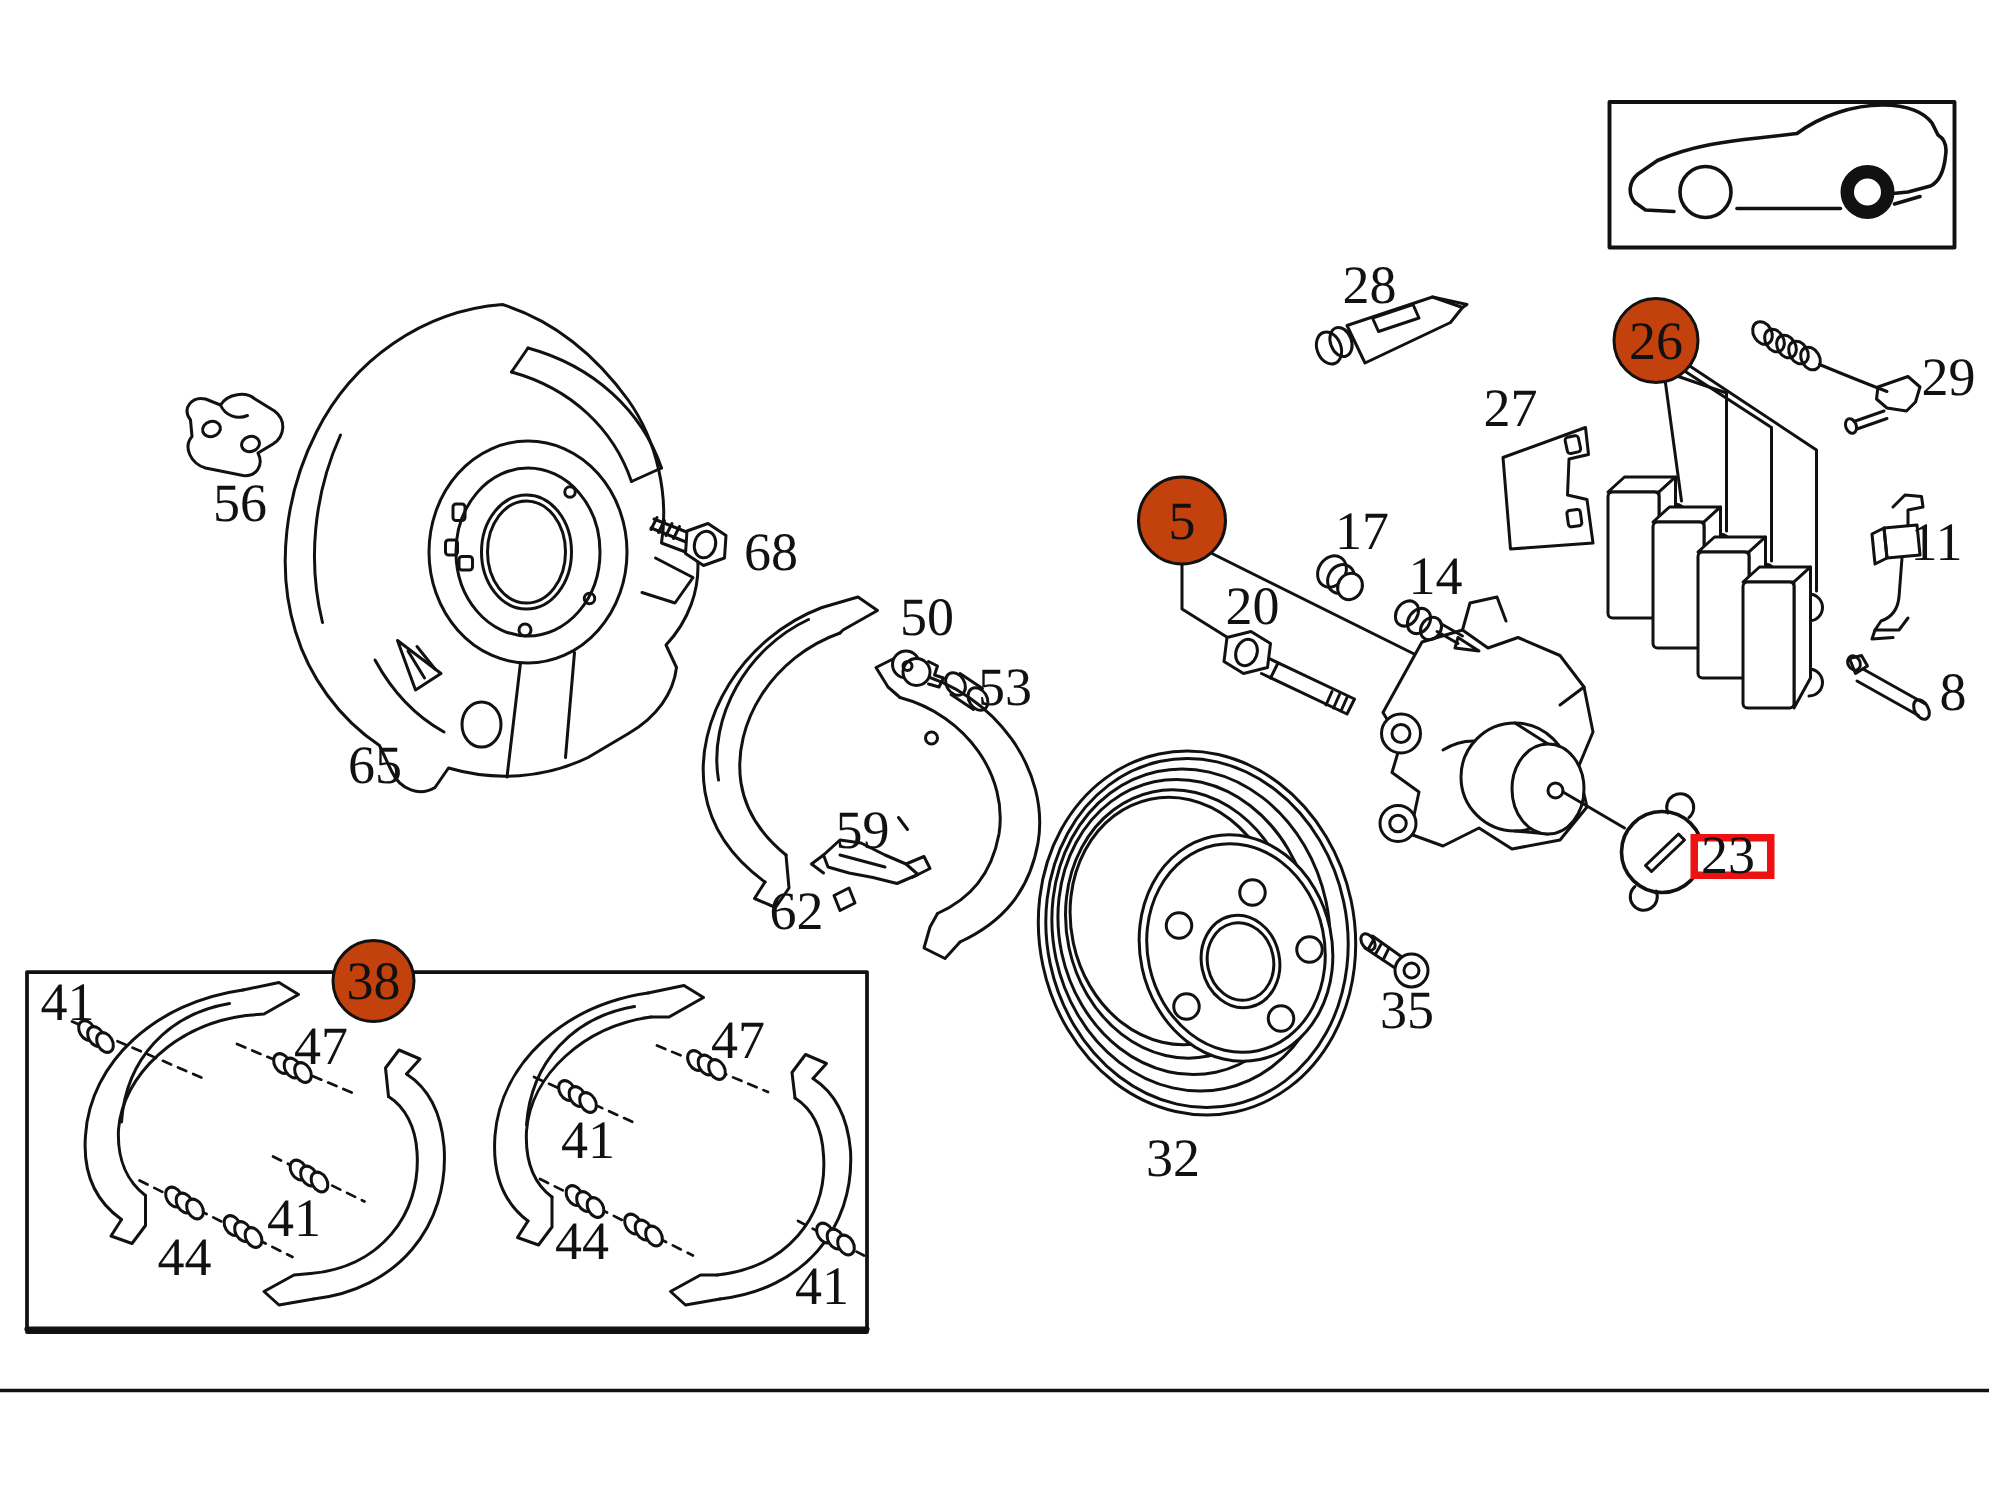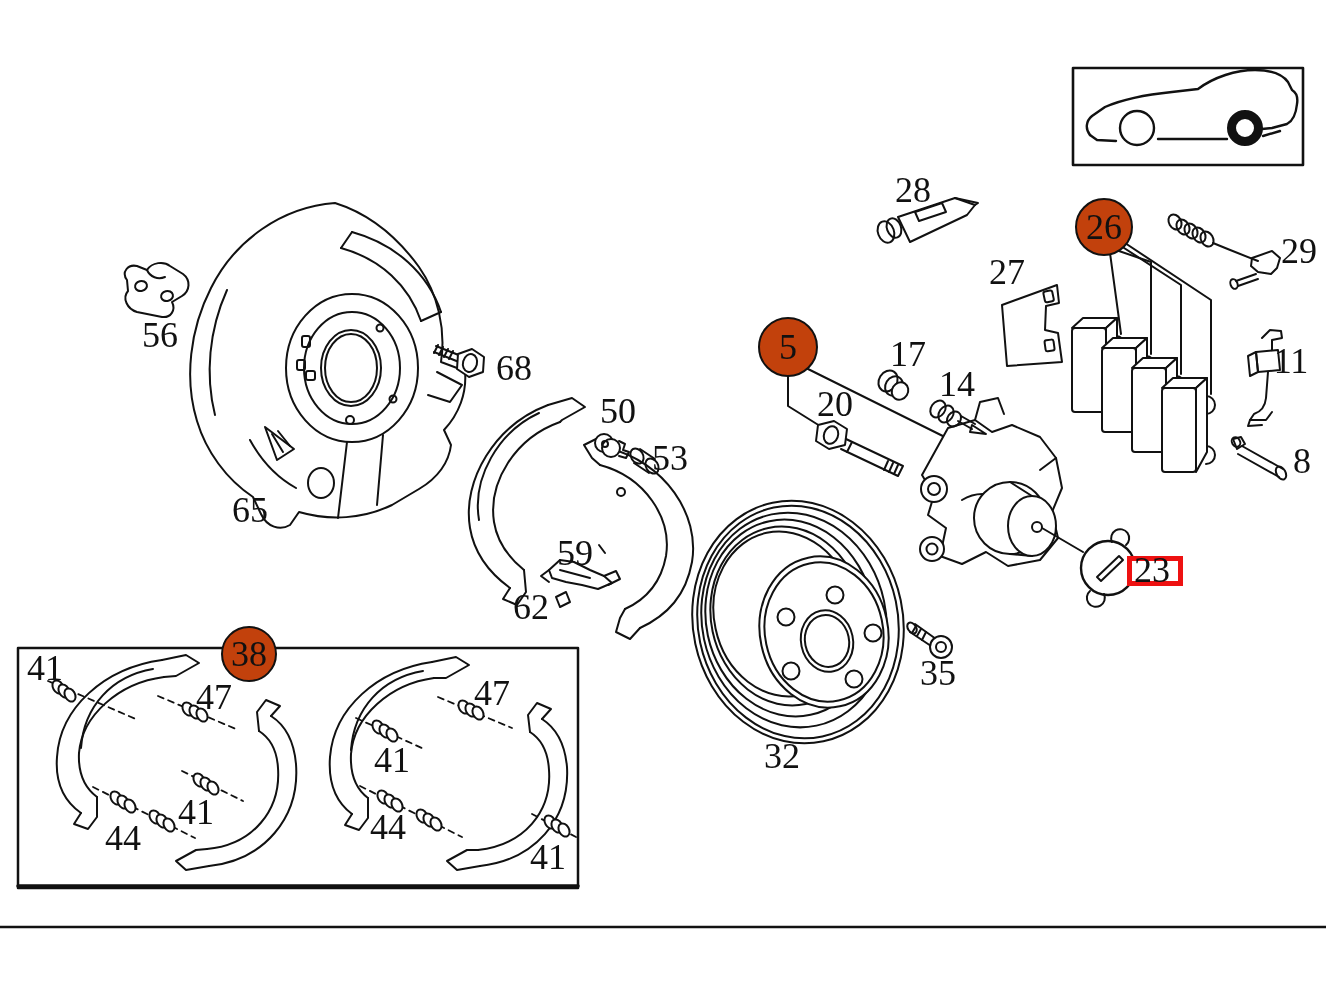--- a/index.html
+++ b/index.html
@@ -360,21 +360,21 @@
       <div class="plabel circled" style="left: 1104px; top: 227px; width: 54px; height: 54px;">26</div>
       <div class="plabel" style="left: 1288px; top: 251px; margin-left: 11px;">29</div>
       <div class="plabel" style="left: 1291px; top: 361px;">11</div>
       <div class="plabel" style="left: 1302px; top: 461px;">8</div>
       <div class="plabel circled" style="left: 788px; top: 347px; width: 56px; height: 56px;">5</div>
       <div class="plabel" style="left: 835px; top: 404px;">20</div>
       <div class="plabel" style="left: 908px; top: 354px;">17</div>
       <div class="plabel" style="left: 957px; top: 384px;">14</div>
       <div class="plabel" style="left: 1152px; top: 570px;">23</div>
       <div class="plabel" style="left: 938px; top: 673px;">35</div>
-      <div class="plabel" style="left: 782px; top: 756px; text-align: center;">32</div>
+      <div class="plabel" style="left: 782px; top: 772px; text-align: center;">32</div>
       <div class="plabel circled" style="left: 249px; top: 654px; width: 52px; height: 52px;">38</div>
       <div class="plabel" style="left: 45px; top: 668px;">41</div>
       <div class="plabel" style="left: 214px; top: 697px;">47</div>
       <div class="plabel" style="left: 196px; top: 812px;">41</div>
       <div class="plabel" style="left: 123px; top: 838px;">44</div>
       <div class="plabel" style="left: 492px; top: 693px;">47</div>
       <div class="plabel" style="left: 392px; top: 760px;">41</div>
       <div class="plabel" style="left: 388px; top: 827px;">44</div>
       <div class="plabel" style="left: 548px; top: 857px;">41</div>
     </div>

